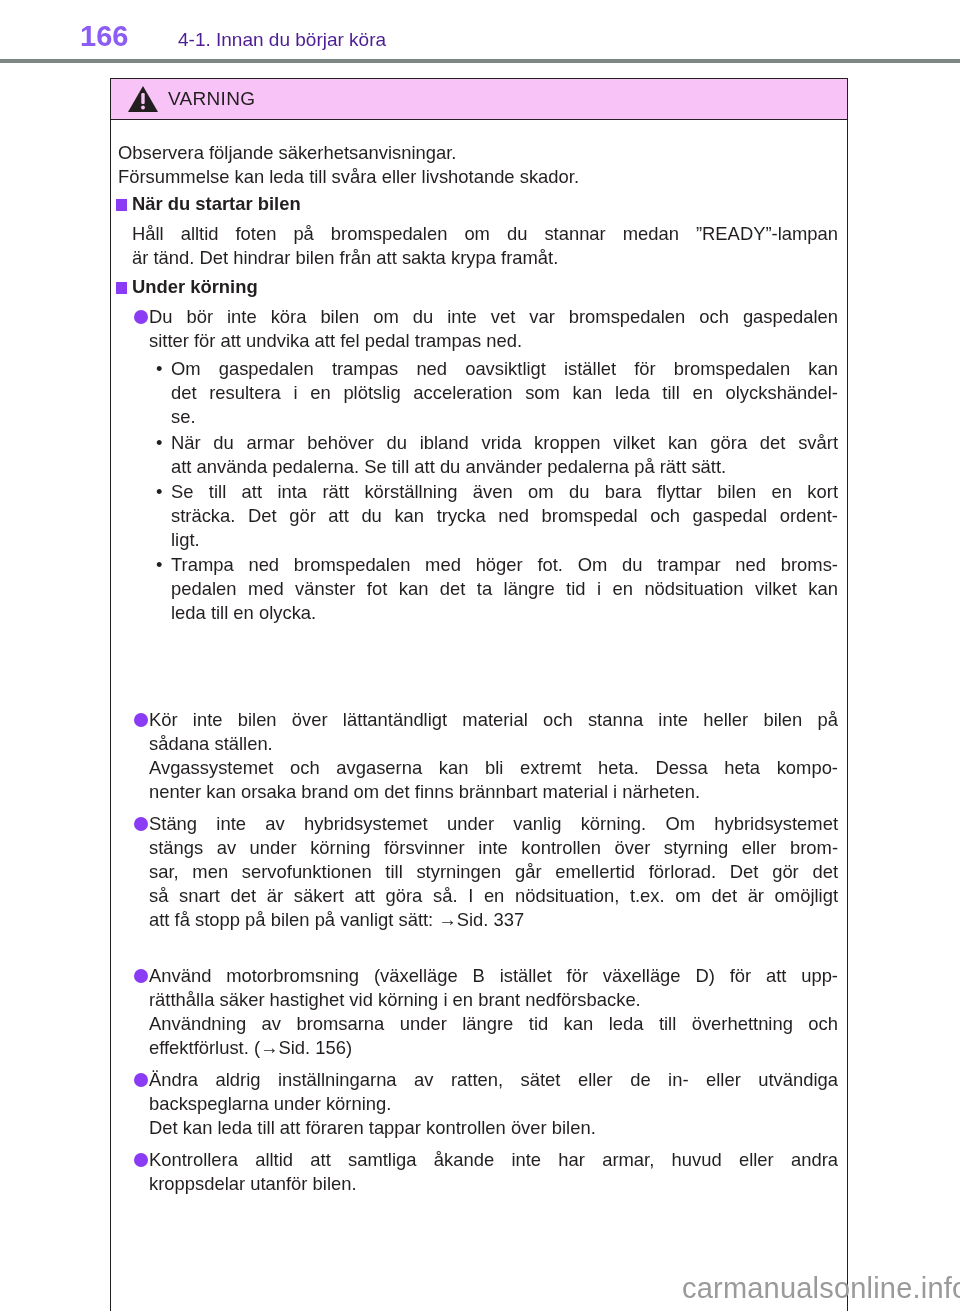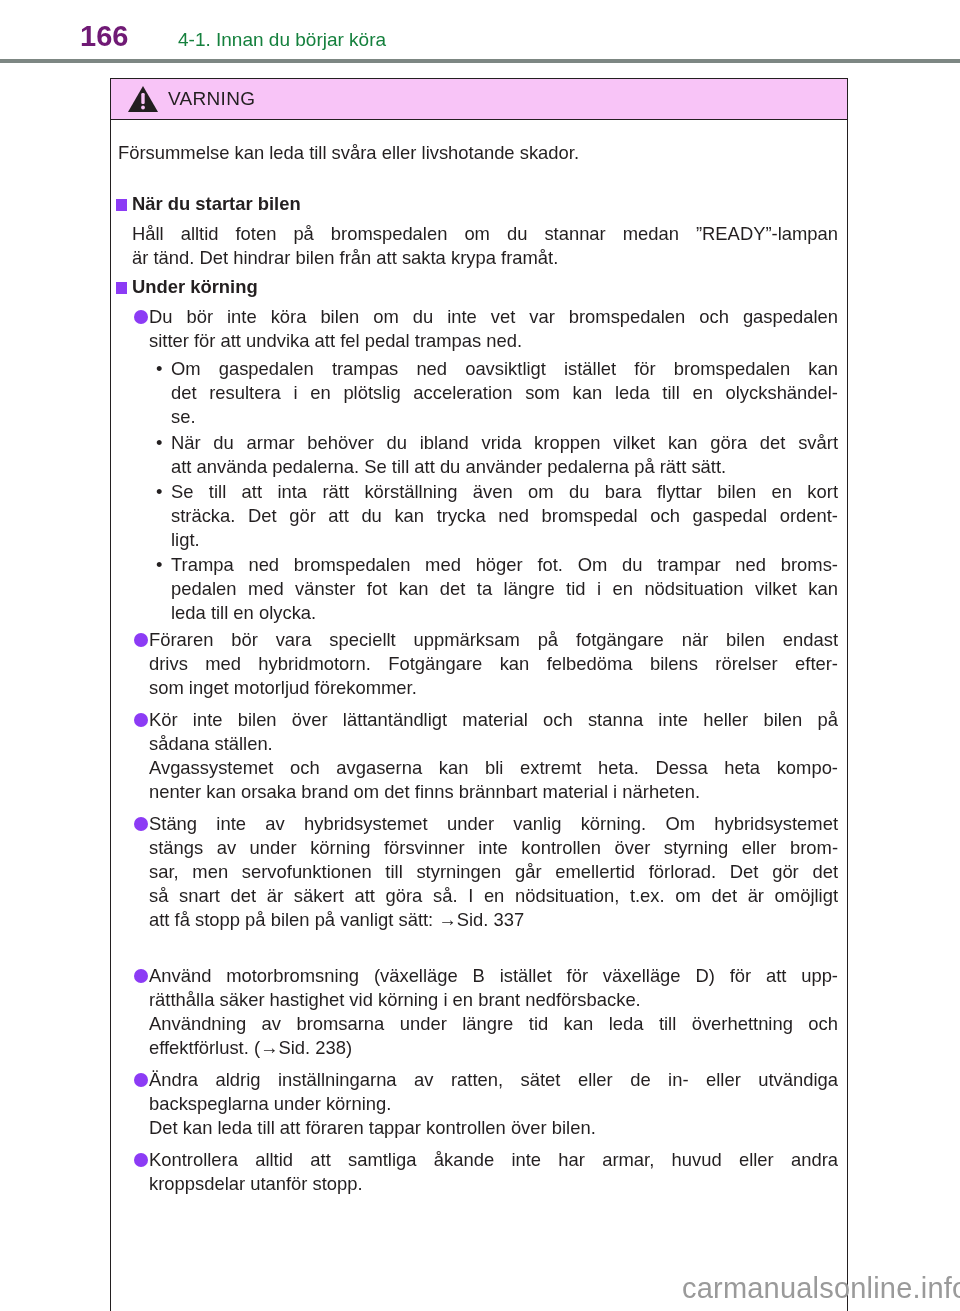--- a/index.html
+++ b/index.html
@@ -1,19 +1,19 @@
 <!DOCTYPE html>
 <html><head>
 <meta charset="utf-8">
 <style>
   html, body { margin:0; padding:0; background:#ffffff; }
   body { width:960px; height:1311px; position:relative; overflow:hidden;
          font-family:"Liberation Sans", sans-serif; color:#231f20; }
-  .page-num { position:absolute; left:80px; top:20px; font-size:29px; font-weight:bold; color:#701a75; letter-spacing:0px; }
-  .chapter { position:absolute; left:178px; top:29px; font-size:19px; color:#15803d; }
+  .page-num { position:absolute; left:80px; top:20px; font-size:29px; font-weight:bold; color:#8b5cf6; letter-spacing:0px; }
+  .chapter { position:absolute; left:178px; top:29px; font-size:19px; color:#4c1d95; }
   .rule { position:absolute; left:0; top:59px; width:960px; height:4px; background:#7d8783; }
   .box { position:absolute; left:110px; top:78px; width:738px; height:1292px; border:1.5px solid #231f20; box-sizing:border-box; }
   .box-head { height:40px; background:#f8c4f7; border-bottom:1.5px solid #231f20; position:relative; }
   .warn-icon { position:absolute; left:17px; top:7px; width:30px; height:26px; }
   .warn-title { position:absolute; left:57px; top:9px; font-size:19px; color:#231f20; letter-spacing:0.3px; }
   .box-body { position:absolute; left:0; top:41px; right:0; bottom:0; font-size:18.4px; line-height:24px; }
   .p { position:absolute; left:7px; right:9px; text-align:justify; }
   .h { position:absolute; left:5px; font-weight:bold; font-size:18.4px;text-align:right; }
   .sq { display:inline-block; width:11px; height:12px; background:#8c3bf5; margin-right:5px; vertical-align:-1px; }
   .item { position:absolute; left:23px; right:9px; text-align:justify; }
@@ -38,20 +38,21 @@
       <polygon points="15,0 30,26 0,26" fill="#231f20"></polygon>
       <rect x="13.3" y="7" width="3.4" height="11" rx="1.2" fill="#f8c4f7"></rect>
       <circle cx="15" cy="21.5" r="1.9" fill="#f8c4f7"></circle>
     </svg>
     <span class="warn-title">VARNING</span>
   </div>
 
   <div class="box-body">
 
     <div class="p" style="top:21px">
+      <span class="line">Observera följande säkerhetsanvisningar.</span>
       <span class="line">Försummelse kan leda till svåra eller livshotande skador.</span>
     </div>
 
     <div class="h" style="top:72px">
       <span class="sq"></span><span>När du startar bilen</span>
     </div>
     <div class="p" style="top:102px; left:21px">
       <span class="line just">Håll alltid foten på bromspedalen om du stannar medan ”READY”-lampan</span>
       <span class="line">är tänd. Det hindrar bilen från att sakta krypa framåt.</span>
     </div>
@@ -85,28 +86,20 @@
       <span class="line just">sträcka. Det gör att du kan trycka ned bromspedal och gaspedal ordent-</span>
       <span class="line">ligt.</span>
     </div>
     <div class="sub" style="top:433px">
       <span class="b">•</span>
       <span class="line just">Trampa ned bromspedalen med höger fot. Om du trampar ned broms-</span>
       <span class="line just">pedalen med vänster fot kan det ta längre tid i en nödsituation vilket kan</span>
       <span class="line">leda till en olycka.</span>
     </div>
 
-    <div class="item" style="top:508px">
-      <span class="dot"></span>
-      <span class="txt">
-        <span class="line just">Föraren bör vara speciellt uppmärksam på fotgängare när bilen endast</span>
-        <span class="line just">drivs med hybridmotorn. Fotgängare kan felbedöma bilens rörelser efter-</span>
-        <span class="line">som inget motorljud förekommer.</span>
-      </span>
-    </div>
 
     <div class="item" style="top:588px">
       <span class="dot"></span>
       <span class="txt">
         <span class="line just">Kör inte bilen över lättantändligt material och stanna inte heller bilen på</span>
         <span class="line">sådana ställen.</span>
         <span class="line just">Avgassystemet och avgaserna kan bli extremt heta. Dessa heta kompo-</span>
         <span class="line">nenter kan orsaka brand om det finns brännbart material i närheten.</span>
       </span>
     </div>
@@ -121,36 +114,36 @@
         <span class="line">att få stopp på bilen på vanligt sätt: →Sid. 337</span>
       </span>
     </div>
 
     <div class="item" style="top:844px">
       <span class="dot"></span>
       <span class="txt">
         <span class="line just">Använd motorbromsning (växelläge B istället för växelläge D) för att upp-</span>
         <span class="line">rätthålla säker hastighet vid körning i en brant nedförsbacke.</span>
         <span class="line just">Användning av bromsarna under längre tid kan leda till överhettning och</span>
-        <span class="line">effektförlust. (→Sid. 238)</span>
+        <span class="line">effektförlust. (→Sid. 156)</span>
       </span>
     </div>
 
     <div class="item" style="top:948px">
       <span class="dot"></span>
       <span class="txt">
         <span class="line just">Ändra aldrig inställningarna av ratten, sätet eller de in- eller utvändiga</span>
         <span class="line">backspeglarna under körning.</span>
         <span class="line">Det kan leda till att föraren tappar kontrollen över bilen.</span>
       </span>
     </div>
 
     <div class="item" style="top:1028px">
       <span class="dot"></span>
       <span class="txt">
         <span class="line just">Kontrollera alltid att samtliga åkande inte har armar, huvud eller andra</span>
-        <span class="line">kroppsdelar utanför stopp.</span>
+        <span class="line">kroppsdelar utanför bilen.</span>
       </span>
     </div>
   </div>
 </div>
 
 <div class="watermark">carmanualsonline.info</div>
 
 </body></html>

